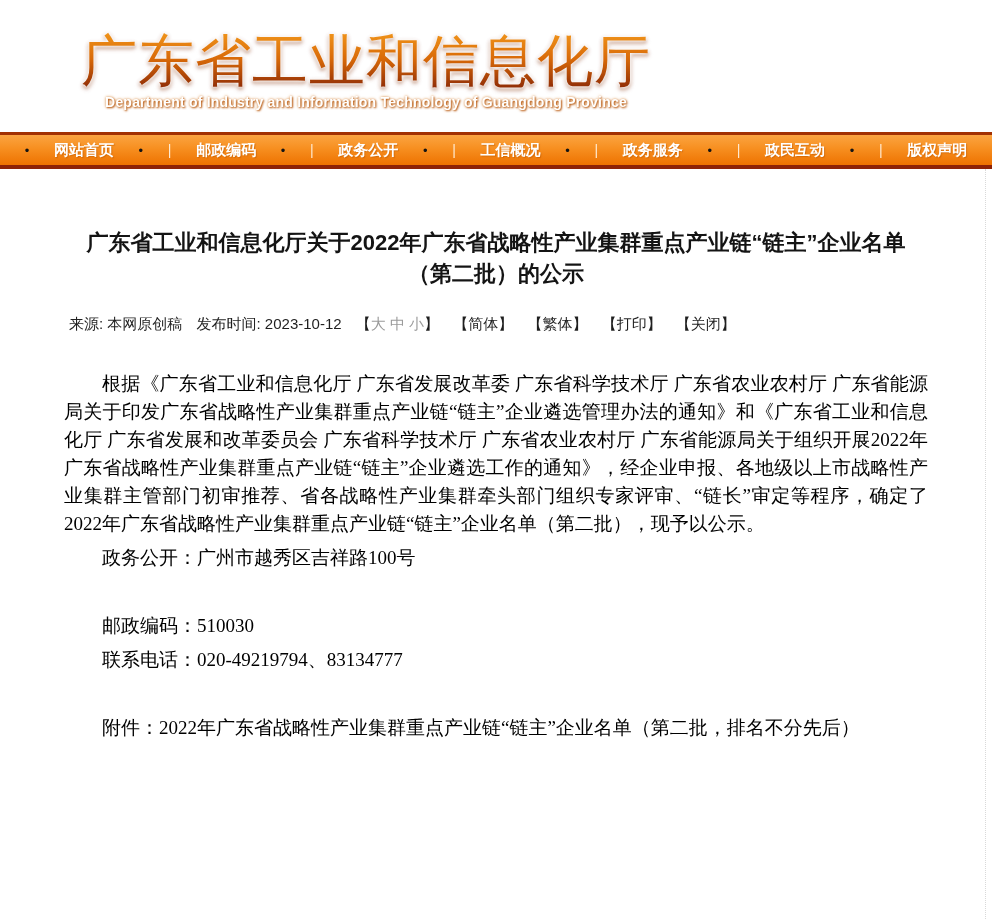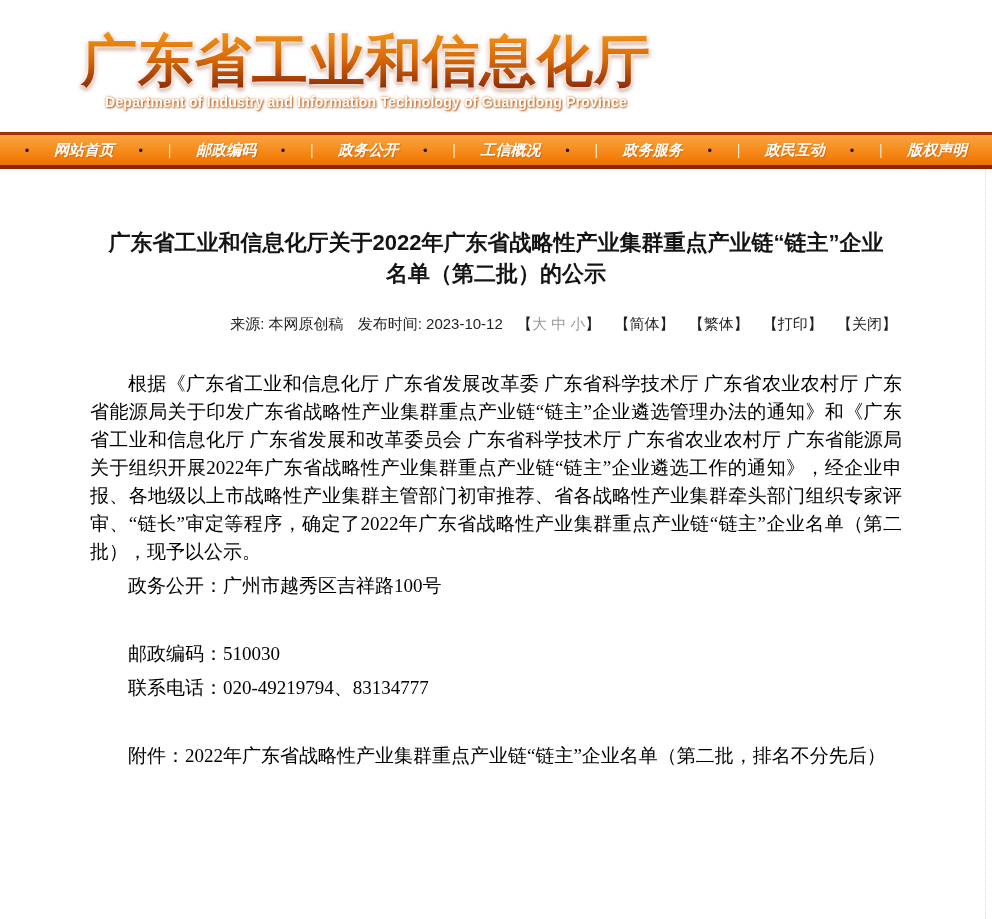--- a/index.html
+++ b/index.html
@@ -21,21 +21,21 @@
     content:"";position:absolute;inset:-40px -10px 0 -10px;pointer-events:none;
     background:conic-gradient(from 140deg at 57% -4%,
       rgba(255,255,255,0) 0deg 10deg, rgba(255,255,255,.30) 13deg 17deg,
       rgba(255,255,255,0) 20deg 30deg, rgba(255,255,255,.22) 33deg 37deg,
       rgba(255,255,255,0) 40deg 52deg, rgba(255,255,255,.28) 55deg 60deg,
       rgba(255,255,255,0) 63deg 78deg, rgba(255,255,255,.18) 80deg 84deg,
       rgba(255,255,255,0) 86deg 360deg);
   }
   .header-text{position:absolute;left:70px;top:30px;width:592px;text-align:center;z-index:2;}
   .site-title-zh{
-    font-size:56px;font-weight:bold;letter-spacing:1px;line-height:62px;
+    font-size:56px;font-weight:normal;letter-spacing:1px;line-height:62px;
     color:#a63c00;
     text-shadow:0 0 3px #fff,0 0 6px rgba(255,255,255,.85),2px 2px 2px rgba(255,255,255,.9);
   }
   @supports (-webkit-background-clip:text) or (background-clip:text){
     .site-title-zh{
       background:linear-gradient(180deg,#f0941a 4%,#d96a08 46%,#8f2c06 94%);
       -webkit-background-clip:text;background-clip:text;
       color:transparent;text-shadow:none;
       filter:drop-shadow(0 0 2px rgba(255,255,255,.95)) drop-shadow(0 0 1px rgba(255,255,255,.9)) drop-shadow(0 2px 1px rgba(130,45,0,.45));
     }
@@ -47,38 +47,38 @@
 
   
   .nav{
     position:relative;width:992px;height:30px;
     border-top:3px solid #a23103;border-bottom:4px solid #8e2206;
     background:linear-gradient(180deg,#fba441 0%,#f78f20 45%,#ee7200 100%);
     display:flex;align-items:center;justify-content:space-evenly;
   }
   .nav-link{
     color:#ffffff;font-size:15px;font-weight:bold;text-decoration:none;cursor:pointer;
-    text-shadow:1px 1px 1px rgba(190,90,0,.55);white-space:nowrap;font-style:italic;
+    text-shadow:1px 1px 1px rgba(190,90,0,.55);white-space:nowrap;
   }
   .nav-dot{color:#141414;font-size:13px;line-height:1;}
   .nav-sep{color:#ffe9cf;font-size:14px;}
 
   
-  .content{position:relative;padding:0 90px;color:#000;}
+  .content{position:relative;padding:0 64px;color:#000;}
   .content-right-border{
     position:absolute;top:169px;right:6px;bottom:0;width:0;
     border-left:1px dotted #d9d9d9;
   }
   .article-title{
     margin:58px 0 0;padding:0 10px;
     font-size:22px;line-height:31px;font-weight:bold;color:#141414;text-align:center;
     font-family:"Liberation Sans","DejaVu Sans",sans-serif;
   }
   .meta{
-    margin-top:26px;text-align:right;font-size:15px;color:#1f1f1f;
+    margin-top:26px;text-align:left;font-size:15px;color:#1f1f1f;
     font-family:"Liberation Sans","DejaVu Sans",sans-serif;
   }
   .meta .seg{margin:0 5px;}
   .meta .bracket{color:#1f1f1f;}
   .meta .size-options{color:#9a9a9a;cursor:pointer;}
   .meta .action{cursor:pointer;color:#1f1f1f;}
   .article-body{
     margin-top:36px;
     font-family:"Liberation Serif","DejaVu Serif",serif;
     font-size:19px;line-height:28px;text-align:justify;

